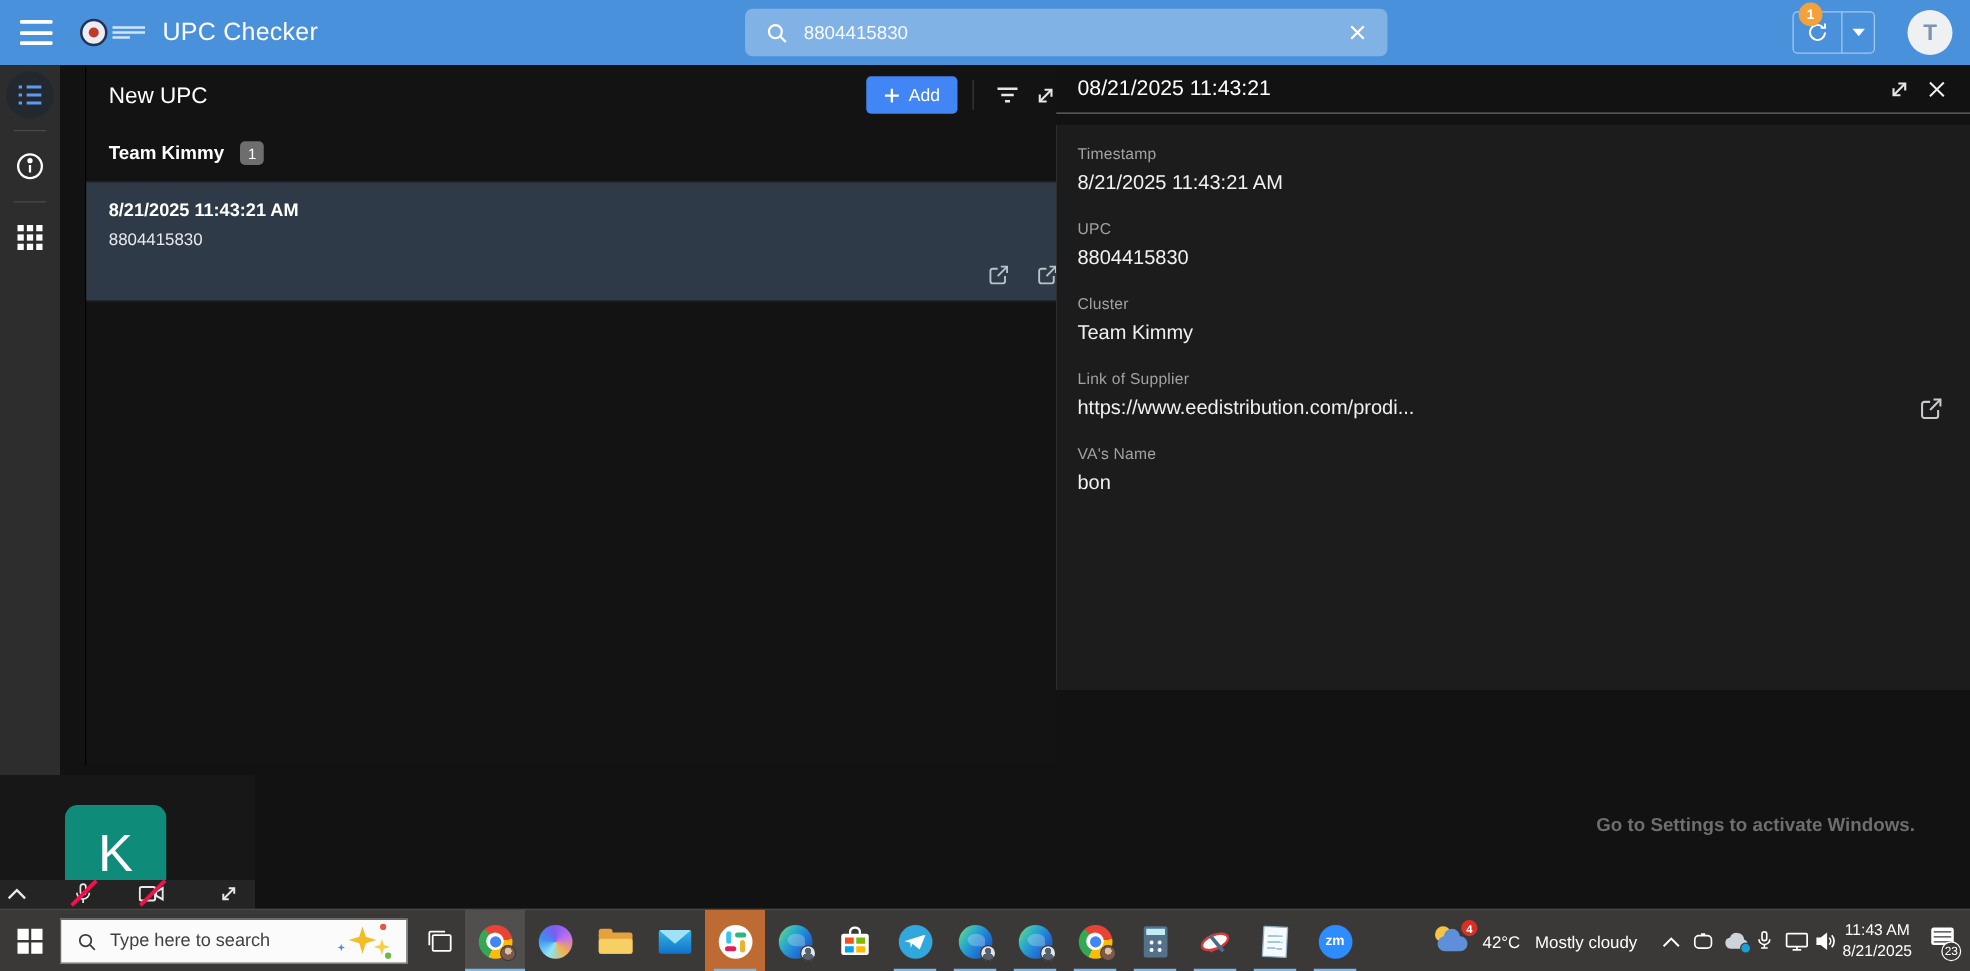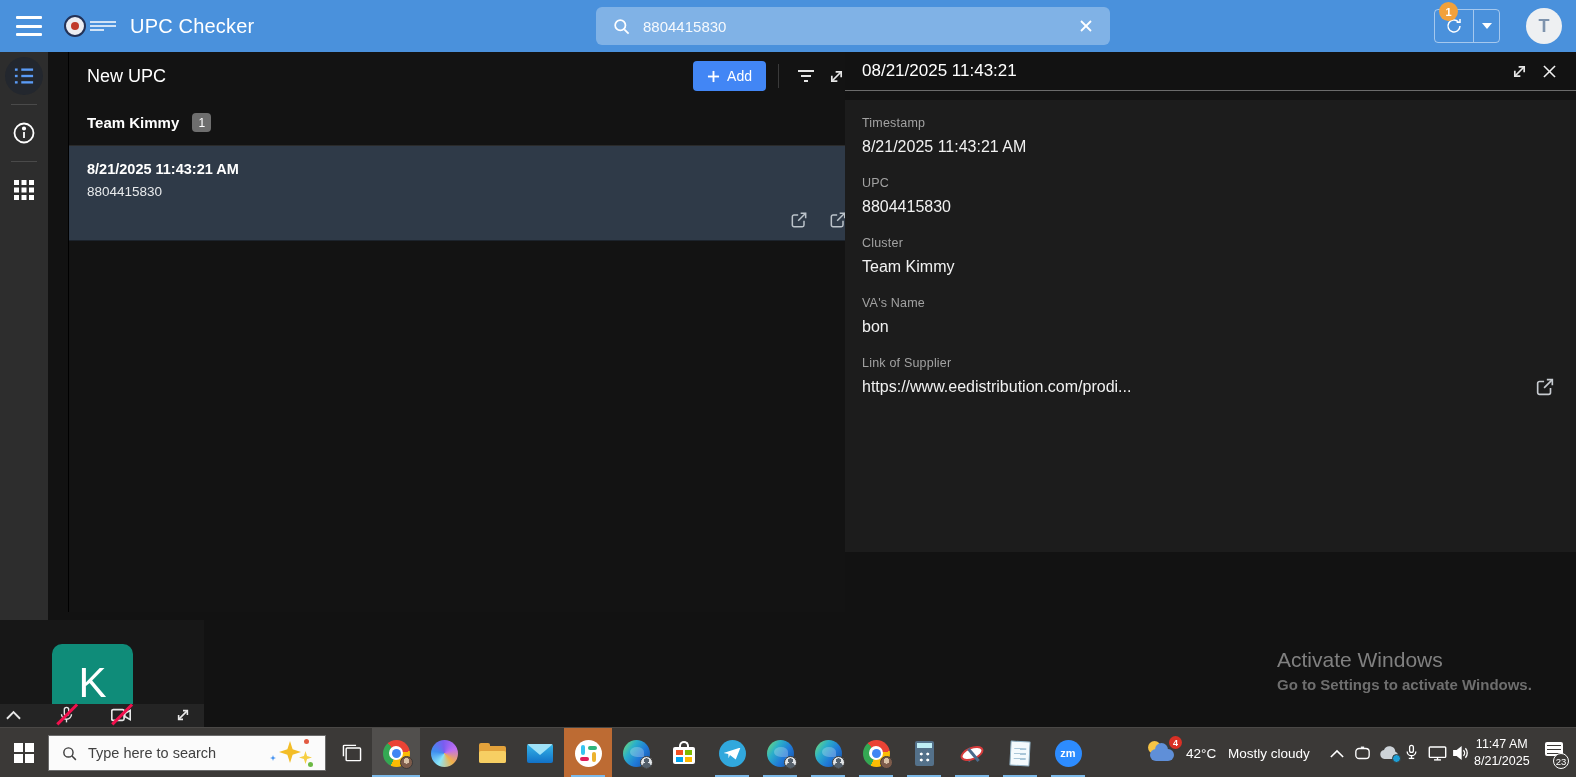--- a/index.html
+++ b/index.html
@@ -317,39 +317,38 @@
       </div>
       <div class="field">
         <div class="f-label">UPC</div>
         <div class="f-value">8804415830</div>
       </div>
       <div class="field">
         <div class="f-label">Cluster</div>
         <div class="f-value">Team Kimmy</div>
       </div>
       <div class="field">
-        <div class="f-label">VA's Name</div>
-        <div class="f-value">bon</div>
-      </div>
-      <div class="field">
         <div class="f-label">Link of Supplier</div>
         <div class="f-value">https://www.eedistribution.com/prodi...</div>
         <span class="f-link-icon">
           <svg width="22" height="22" viewBox="0 0 24 24" fill="none" stroke="currentColor" stroke-width="1.8">
               <path d="M18 13v5a2 2 0 0 1-2 2H6a2 2 0 0 1-2-2V8a2 2 0 0 1 2-2h5"></path>
               <polyline points="14 4 20 4 20 10"></polyline>
               <line x1="20" y1="4" x2="11" y2="13"></line>
             </svg>
         </span>
       </div>
+      <div class="field">
+        <div class="f-label">VA's Name</div>
+        <div class="f-value">bon</div>
+      </div>
     </div>
   </div>
 
   <div class="watermark">
-    <div class="wm1">Activate Windows</div>
     <div class="wm2">Go to Settings to activate Windows.</div>
   </div>
 
   <div class="callwin">
     <div class="call-tile">
       <span class="call-initial">K</span>
     </div>
     <div class="call-bar"></div>
     <span class="cicon" style="left:2px;">
       <svg width="15" height="10" viewBox="0 0 16 10" fill="none" stroke="currentColor" stroke-width="2">
@@ -533,21 +532,21 @@
     </div>
     <div class="tray-item" style="left:1452px;">
       <svg width="18" height="16" viewBox="0 0 22 20" fill="none" stroke="#fff" stroke-width="1.7">
           <polygon points="2,7 6,7 11,3 11,17 6,13 2,13" fill="#fff"></polygon>
           <path d="M14 6.5a5 5 0 0 1 0 7"></path>
           <path d="M16.5 4a9 9 0 0 1 0 12"></path>
         </svg>
     </div>
     <div class="tray-item" style="left:1474px;">
       <div class="clock">
-        <div>11:47 AM</div>
+        <div>11:43 AM</div>
         <div>8/21/2025</div>
       </div>
     </div>
     <div class="tray-item" style="left:1543px;">
       <span class="notifico">
         <span class="sq">
             <i></i>
             <i></i>
             <i></i>
           </span>

